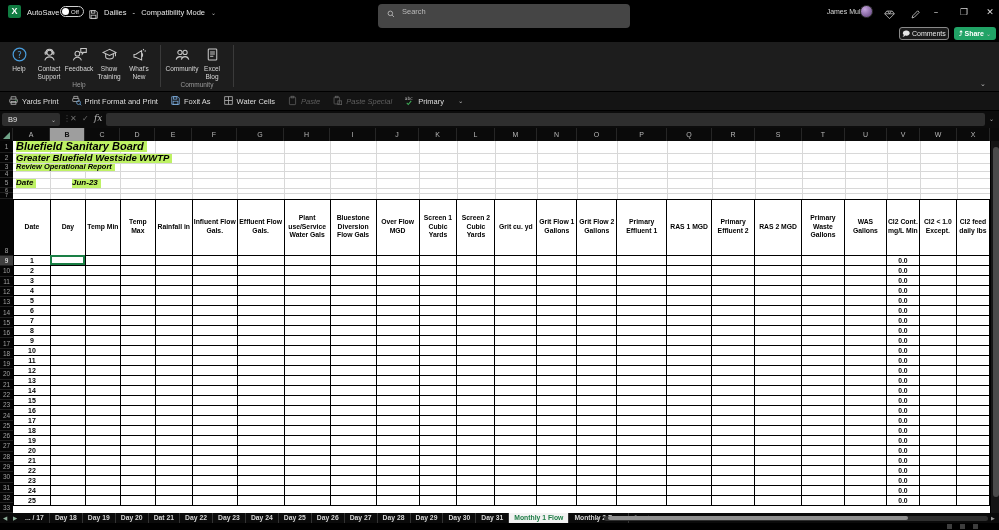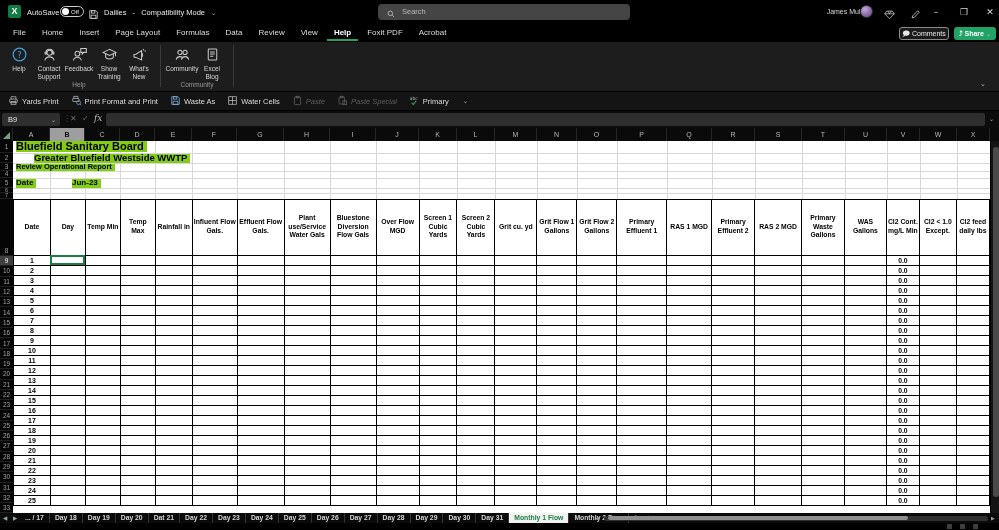--- a/index.html
+++ b/index.html
@@ -14,21 +14,21 @@
     border-radius:2px; color:#fff; font-weight:bold; font-size:9px; line-height:13px; text-align:center; }
   #autosave-label { position:absolute; left:27px; top:8px; font-size:7.5px; color:#e6e6e6; }
   #autosave-toggle { position:absolute; left:60px; top:6px; width:24px; height:11px; border:1px solid #cfcfcf;
     border-radius:6px; }
   #autosave-knob { position:absolute; left:1px; top:1px; width:7px; height:7px; background:#fff; border-radius:50%; }
   #autosave-state { position:absolute; left:10px; top:1.5px; font-size:6px; color:#e6e6e6; }
   #save-icon { position:absolute; left:88px; top:6px; }
   #doc-title-wrap { position:absolute; left:104px; top:8px; font-size:7.5px; color:#e6e6e6; white-space:nowrap; }
   #doc-title-wrap span { margin-right:4px; }
   .tiny-chevron { display:inline-block; font-size:6px; color:#bdbdbd; }
-  #search-box { position:absolute; left:378px; top:4px; width:252px; height:16px; background:#454545;
+  #search-box { position:absolute; left:378px; top:4px; width:252px; height:24px; background:#454545;
     border-radius:4px; color:#b9b9b9; font-size:7.5px; line-height:16px; }
   #search-box .mag { position:absolute; left:9px; top:4px; }
   #search-text { position:absolute; left:24px; top:0; }
   #user-name { position:absolute; right:128px; top:8px; font-size:7px; color:#d6d6d6; }
   #avatar { position:absolute; left:860px; top:5px; width:13px; height:13px; border-radius:50%;
     background:radial-gradient(circle at 35% 30%, #c7a6e0, #5d3f7a); border:1px solid #333; }
   .tb-ic { position:absolute; top:6px; }
   #win-min,#win-restore,#win-close { position:absolute; top:4px; width:16px; height:16px; color:#d9d9d9;
     font-size:9px; line-height:16px; text-align:center; }
   #win-min{left:928px;} #win-restore{left:956px;} #win-close{left:982px;}
@@ -89,24 +89,24 @@
   #row-nums { position:absolute; left:0; top:141px; width:13px; height:372px; background:#050505; overflow:hidden; }
   .rn { width:13px; color:#a0a0a0; font-size:6.5px; text-align:center; border-bottom:1px solid #1f1f1f;
     overflow:hidden; display:flex; align-items:center; justify-content:center; }
   .rn.bottom { align-items:flex-end; padding-bottom:1px; }
   .rn.sel { background:#3f3f3f; color:#fff; }
 
   
   #grid { position:absolute; left:13px; top:141px; width:977px; height:372px; background:#fff; overflow:hidden; }
   .vln { position:absolute; top:0; width:1px; height:58px; background:#d8d8d8; z-index:1; }
   .hln { position:absolute; left:0; width:977px; height:1px; background:#d8d8d8; z-index:3; }
-  .gtext { position:absolute; background:#84cc16; white-space:nowrap; font-weight:bold; color:#000;
-    z-index:2; padding-right:3px; }
+  .gtext { position:absolute; background:#bef264; white-space:nowrap; font-weight:bold; color:#000;
+    z-index:2; padding-right:3px;font-style:italic; }
   #grid-title1 { left:3px; top:0; font-size:11px; line-height:11px; }
-  #grid-title2 { left:21px; top:11.5px; font-size:9.5px; line-height:10px; }
+  #grid-title2 { left:3px; top:11.5px; font-size:9.5px; line-height:10px; }
   #grid-title3 { left:3px; top:21.5px; font-size:7.5px; line-height:8px; }
   #grid-date-label { left:3px; top:37px; font-size:8px; line-height:10px; }
   #grid-date-value { left:59px; top:37px; font-size:8px; line-height:10px; }
 
   #sheet-table { position:absolute; left:0; top:57.5px; z-index:4; }
   #sheet-table table { border-collapse:collapse; table-layout:fixed; background:#fff; }
   #sheet-table th, #sheet-table td { border:1px solid #000; overflow:hidden; }
   #sheet-table th { height:56px; font-size:6.8px; font-weight:bold; color:#000; text-align:center;
     vertical-align:middle; padding:1px; line-height:1.3; background:#fff; }
   #sheet-table td { height:9.3px; font-size:7px; font-weight:bold; color:#000; text-align:center;
@@ -181,33 +181,20 @@
     <span class="tb-ic" style="left:910px;">
       <svg width="11" height="11" viewBox="0 0 16 16" fill="none" stroke="#cfcfcf" stroke-width="1.2">
         <path d="M3 13l1-3.2 7.2-7.2 2.2 2.2-7.2 7.2z"></path>
       </svg>
     </span>
     <span id="win-min" class="glyph">–</span>
     <span id="win-restore" class="glyph">❐</span>
     <span id="win-close" class="glyph">✕</span>
   </div>
 
-  <nav id="ribbon-tabs">
-      <span class="rtab">File</span>
-      <span class="rtab">Home</span>
-      <span class="rtab">Insert</span>
-      <span class="rtab">Page Layout</span>
-      <span class="rtab">Formulas</span>
-      <span class="rtab">Data</span>
-      <span class="rtab">Review</span>
-      <span class="rtab">View</span>
-      <span class="rtab active">Help</span>
-      <span class="rtab">Foxit PDF</span>
-      <span class="rtab">Acrobat</span>
-    </nav>
   <div id="comments-btn">
     <span class="glyph">🗩</span>
     <span>Comments</span>
   </div>
   <div id="share-btn">
     <span class="glyph">⤴</span>
     <span>Share</span>
     <span class="tiny-chevron glyph">⌄</span>
   </div>
 
@@ -318,21 +305,21 @@
             <path d="M13 13 15 15" stroke="#6aa9e0"></path>
           </svg></span>
         <span>Print Format and Print</span>
       </span>
       <span class="qitem">
         <span><svg width="11" height="11" viewBox="0 0 16 16" fill="none" stroke="#7fb2e5" stroke-width="1.1">
             <path d="M2.5 2.5h9l2 2v9h-11z"></path>
             <rect x="5" y="2.5" width="5" height="3.5"></rect>
             <rect x="4.5" y="9" width="7" height="5"></rect>
           </svg></span>
-        <span>Waste As</span>
+        <span>Foxit As</span>
       </span>
       <span class="qitem">
         <span><svg width="11" height="11" viewBox="0 0 16 16" fill="none" stroke="#bdbdbd" stroke-width="1.1">
             <rect x="2.5" y="2.5" width="11" height="11"></rect>
             <path d="M8 2.5v11M2.5 8h11"></path>
           </svg></span>
         <span>Water Cells</span>
       </span>
       <span class="qitem disabled">
         <span><svg width="11" height="11" viewBox="0 0 16 16" fill="none" stroke="#bdbdbd" stroke-width="1.1">

